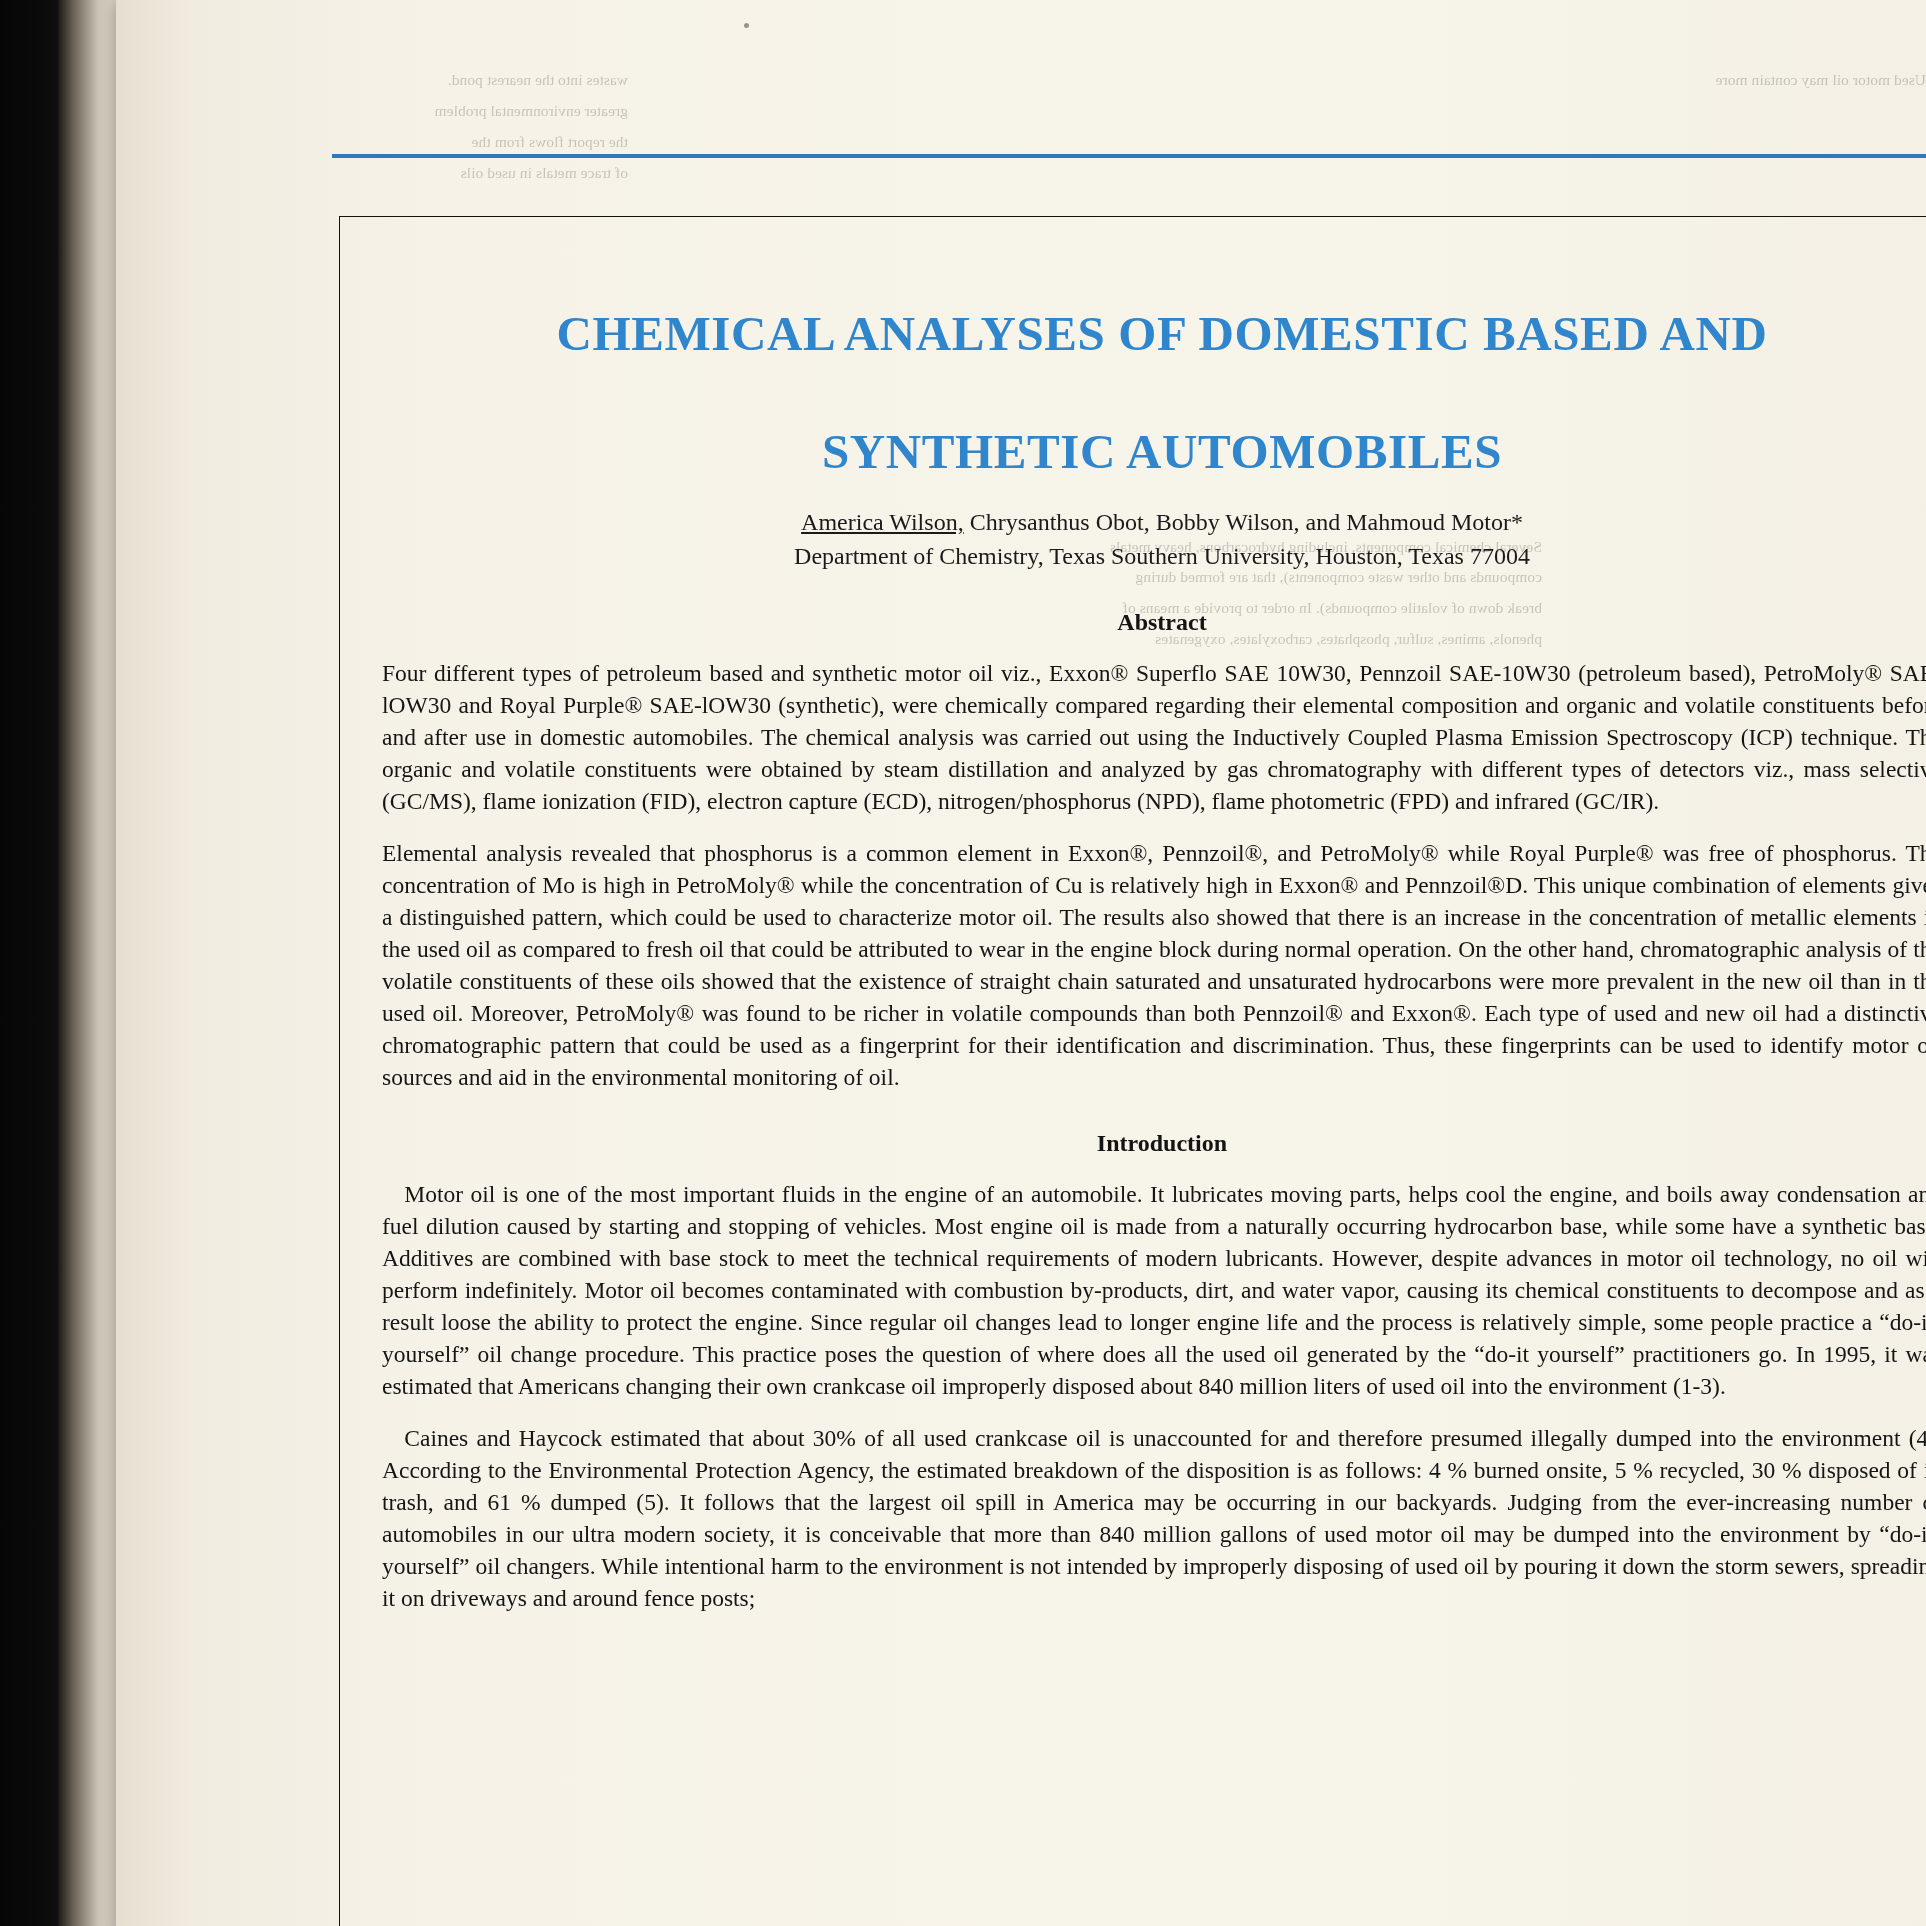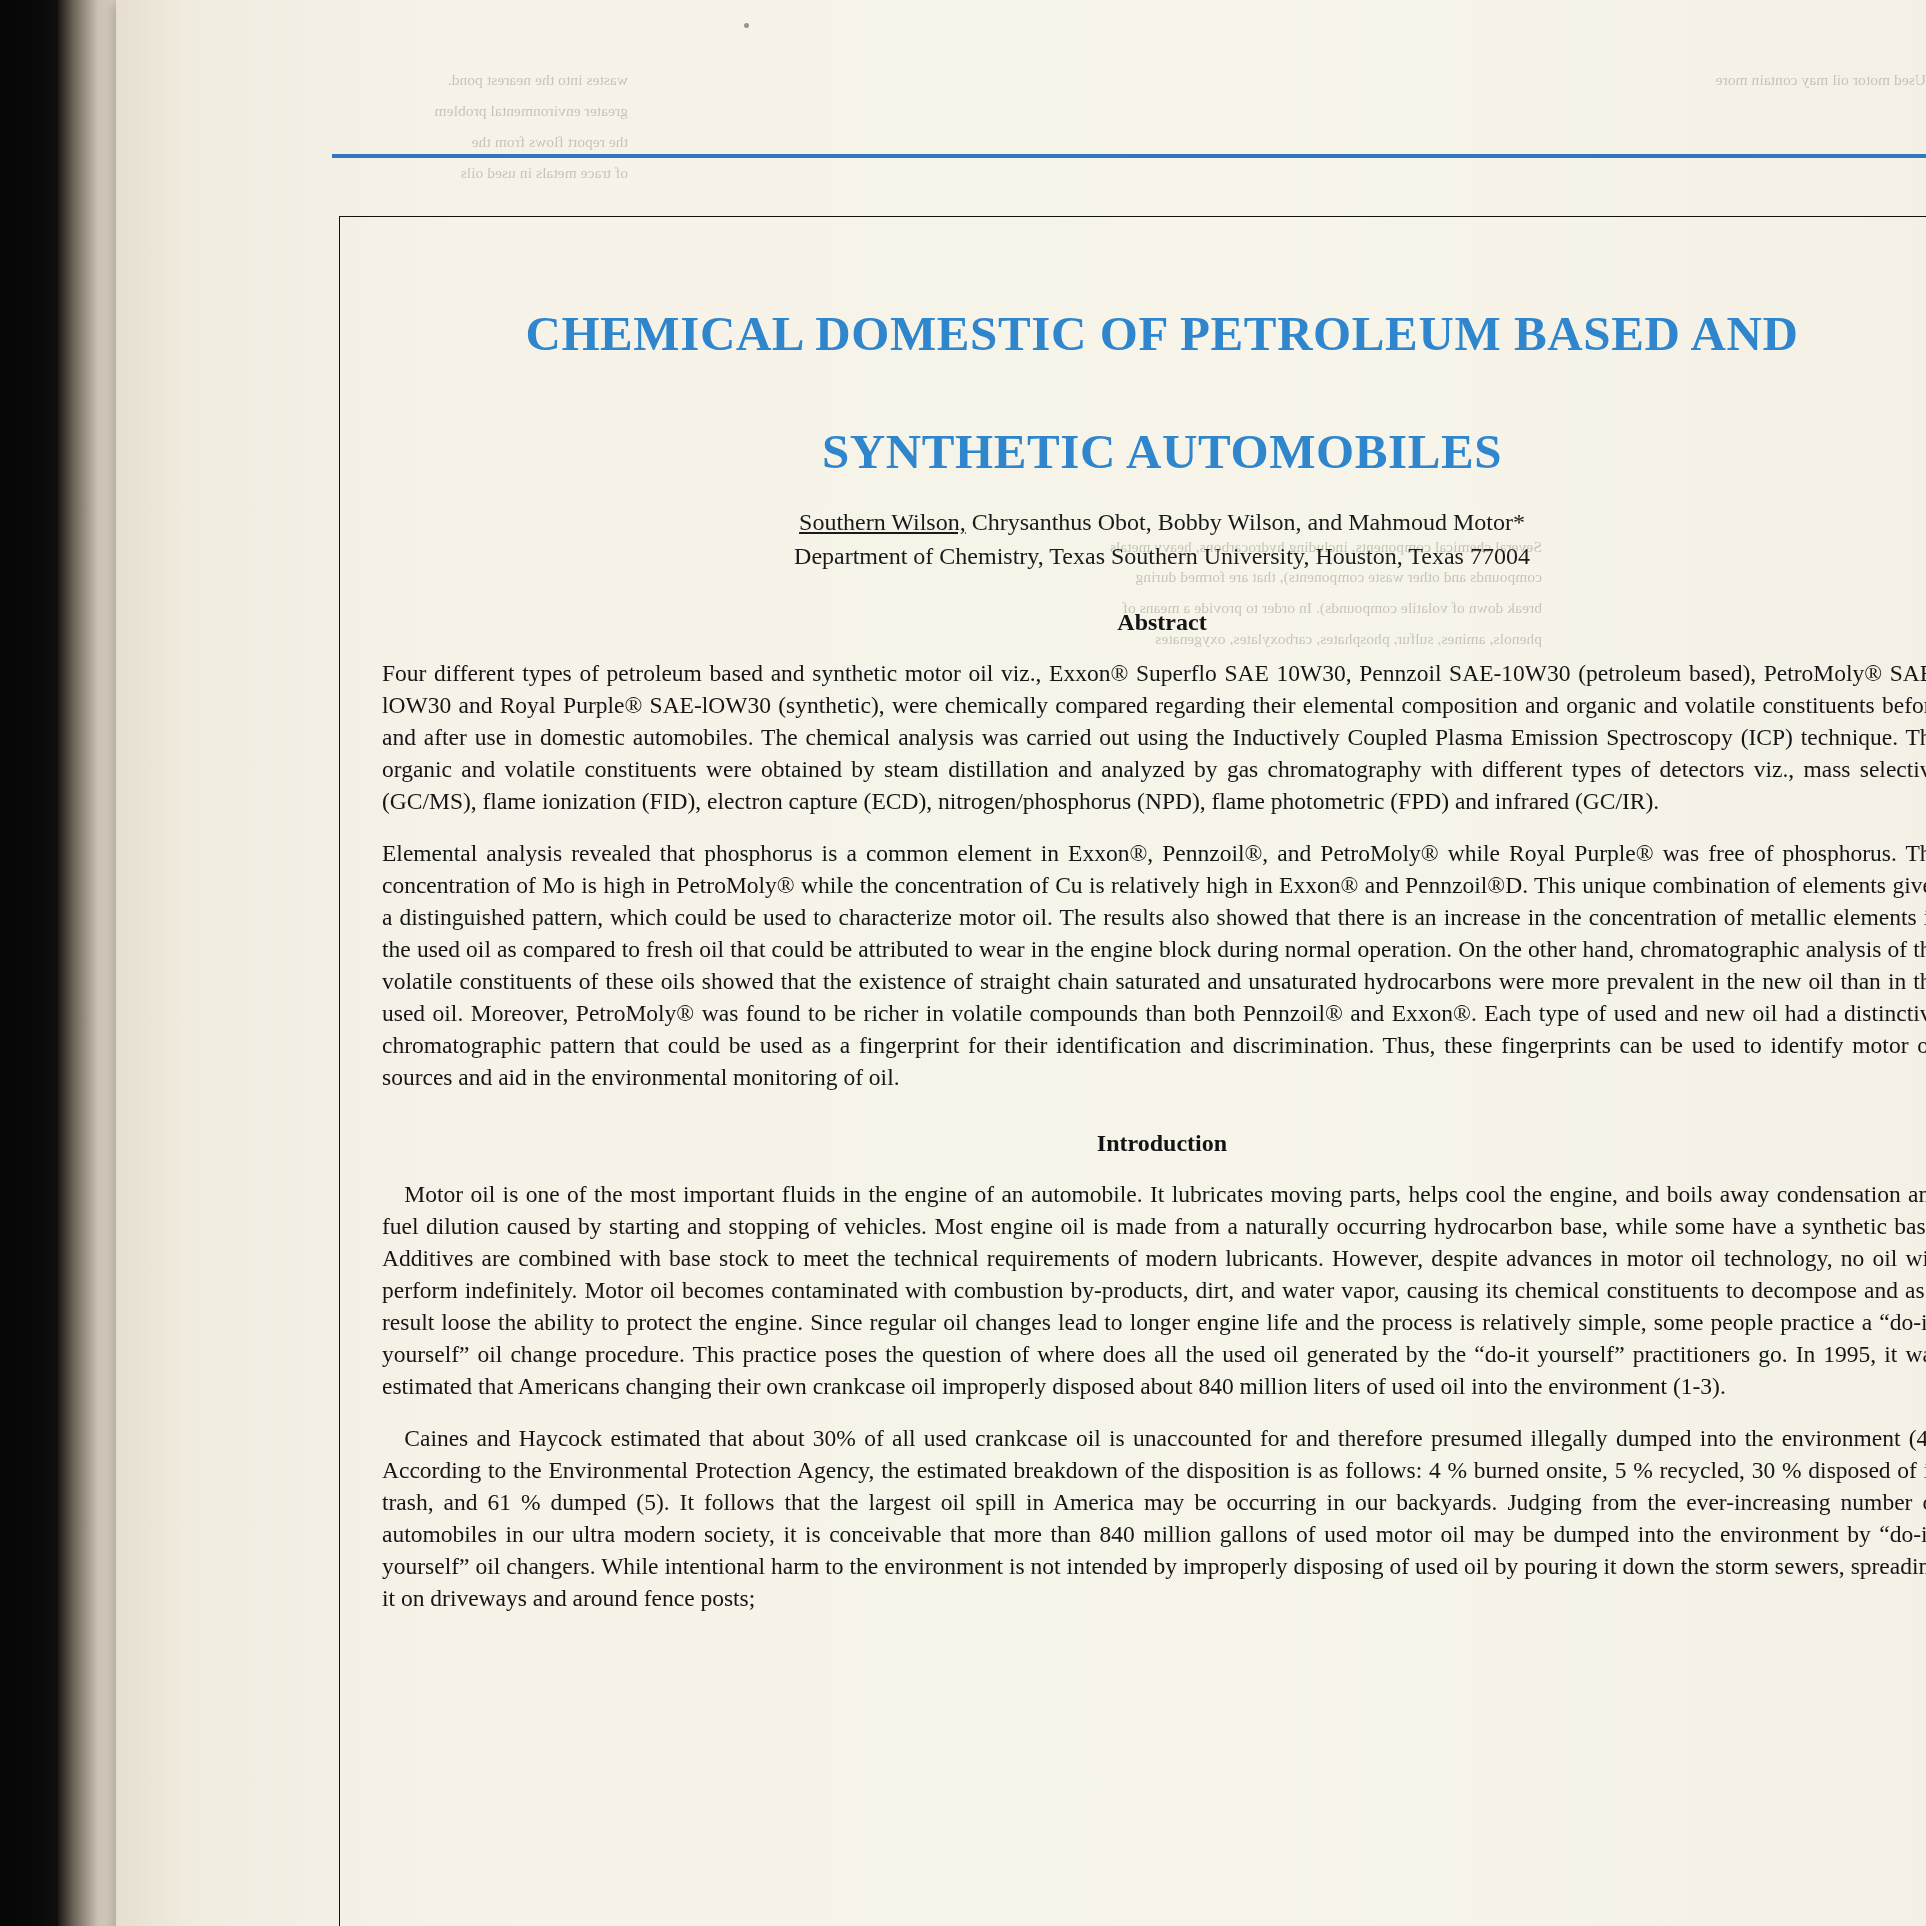--- a/index.html
+++ b/index.html
@@ -164,26 +164,26 @@
   <div class="ghost" style="left:116px; top:593px; width:1310px;">break down of volatile compounds). In order to provide a means of</div>
   <div class="ghost" style="left:116px; top:562px; width:1310px;">compounds and other waste components), that are formed during</div>
   <div class="ghost" style="left:116px; top:532px; width:1310px;">Several chemical components, including hydrocarbons, heavy metals</div>
 
   <div class="rule-top"></div>
   <div class="frame"></div>
 
   <div class="content">
 
     <h1 class="title">
-      <span>CHEMICAL DOMESTIC OF PETROLEUM BASED AND</span><br>
+      <span>CHEMICAL ANALYSES OF DOMESTIC BASED AND</span><br>
       <br>
       <span>SYNTHETIC AUTOMOBILES</span>
     </h1>
 
-    <div class="authors"><span class="u">Southern Wilson,</span><span> Chrysanthus Obot, Bobby Wilson, and Mahmoud Motor*</span></div>
+    <div class="authors"><span class="u">America Wilson,</span><span> Chrysanthus Obot, Bobby Wilson, and Mahmoud Motor*</span></div>
     <div class="affil">Department of Chemistry, Texas Southern University, Houston, Texas 77004</div>
 
     <div class="section-head">Abstract</div>
     <p class="body">Four different types of petroleum based and synthetic motor oil viz., Exxon® Superflo SAE 10W30, Pennzoil SAE-10W30 (petroleum based), PetroMoly® SAE-lOW30 and Royal Purple® SAE-lOW30 (synthetic), were chemically compared regarding their elemental composition and organic and volatile constituents before and after use in domestic automobiles. The chemical analysis was carried out using the Inductively Coupled Plasma Emission Spectroscopy (ICP) technique. The organic and volatile constituents were obtained by steam distillation and analyzed by gas chromatography with different types of detectors viz., mass selective (GC/MS), flame ionization (FID), electron capture (ECD), nitrogen/phosphorus (NPD), flame photometric (FPD) and infrared (GC/IR).</p>
     <p class="body">Elemental analysis revealed that phosphorus is a common element in Exxon®, Pennzoil®, and PetroMoly® while Royal Purple® was free of phosphorus. The concentration of Mo is high in PetroMoly® while the concentration of Cu is relatively high in Exxon® and Pennzoil®D. This unique combination of elements gives a distinguished pattern, which could be used to characterize motor oil. The results also showed that there is an increase in the concentration of metallic elements in the used oil as compared to fresh oil that could be attributed to wear in the engine block during normal operation. On the other hand, chromatographic analysis of the volatile constituents of these oils showed that the existence of straight chain saturated and unsaturated hydrocarbons were more prevalent in the new oil than in the used oil. Moreover, PetroMoly® was found to be richer in volatile compounds than both Pennzoil® and Exxon®. Each type of used and new oil had a distinctive chromatographic pattern that could be used as a fingerprint for their identification and discrimination. Thus, these fingerprints can be used to identify motor oil sources and aid in the environmental monitoring of oil.</p>
 
     <div class="section-head">Introduction</div>
     <p class="body indent">Motor oil is one of the most important fluids in the engine of an automobile. It lubricates moving parts, helps cool the engine, and boils away condensation and fuel dilution caused by starting and stopping of vehicles. Most engine oil is made from a naturally occurring hydrocarbon base, while some have a synthetic base. Additives are combined with base stock to meet the technical requirements of modern lubricants. However, despite advances in motor oil technology, no oil will perform indefinitely. Motor oil becomes contaminated with combustion by-products, dirt, and water vapor, causing its chemical constituents to decompose and as a result loose the ability to protect the engine. Since regular oil changes lead to longer engine life and the process is relatively simple, some people practice a “do-it-yourself” oil change procedure. This practice poses the question of where does all the used oil generated by the “do-it yourself” practitioners go. In 1995, it was estimated that Americans changing their own crankcase oil improperly disposed about 840 million liters of used oil into the environment (1-3).</p>
     <p class="body indent">Caines and Haycock estimated that about 30% of all used crankcase oil is unaccounted for and therefore presumed illegally dumped into the environment (4). According to the Environmental Protection Agency, the estimated breakdown of the disposition is as follows: 4 % burned onsite, 5 % recycled, 30 % disposed of in trash, and 61 % dumped (5). It follows that the largest oil spill in America may be occurring in our backyards. Judging from the ever-increasing number of automobiles in our ultra modern society, it is conceivable that more than 840 million gallons of used motor oil may be dumped into the environment by “do-it-yourself” oil changers. While intentional harm to the environment is not intended by improperly disposing of used oil by pouring it down the storm sewers, spreading it on driveways and around fence posts;</p>
 

